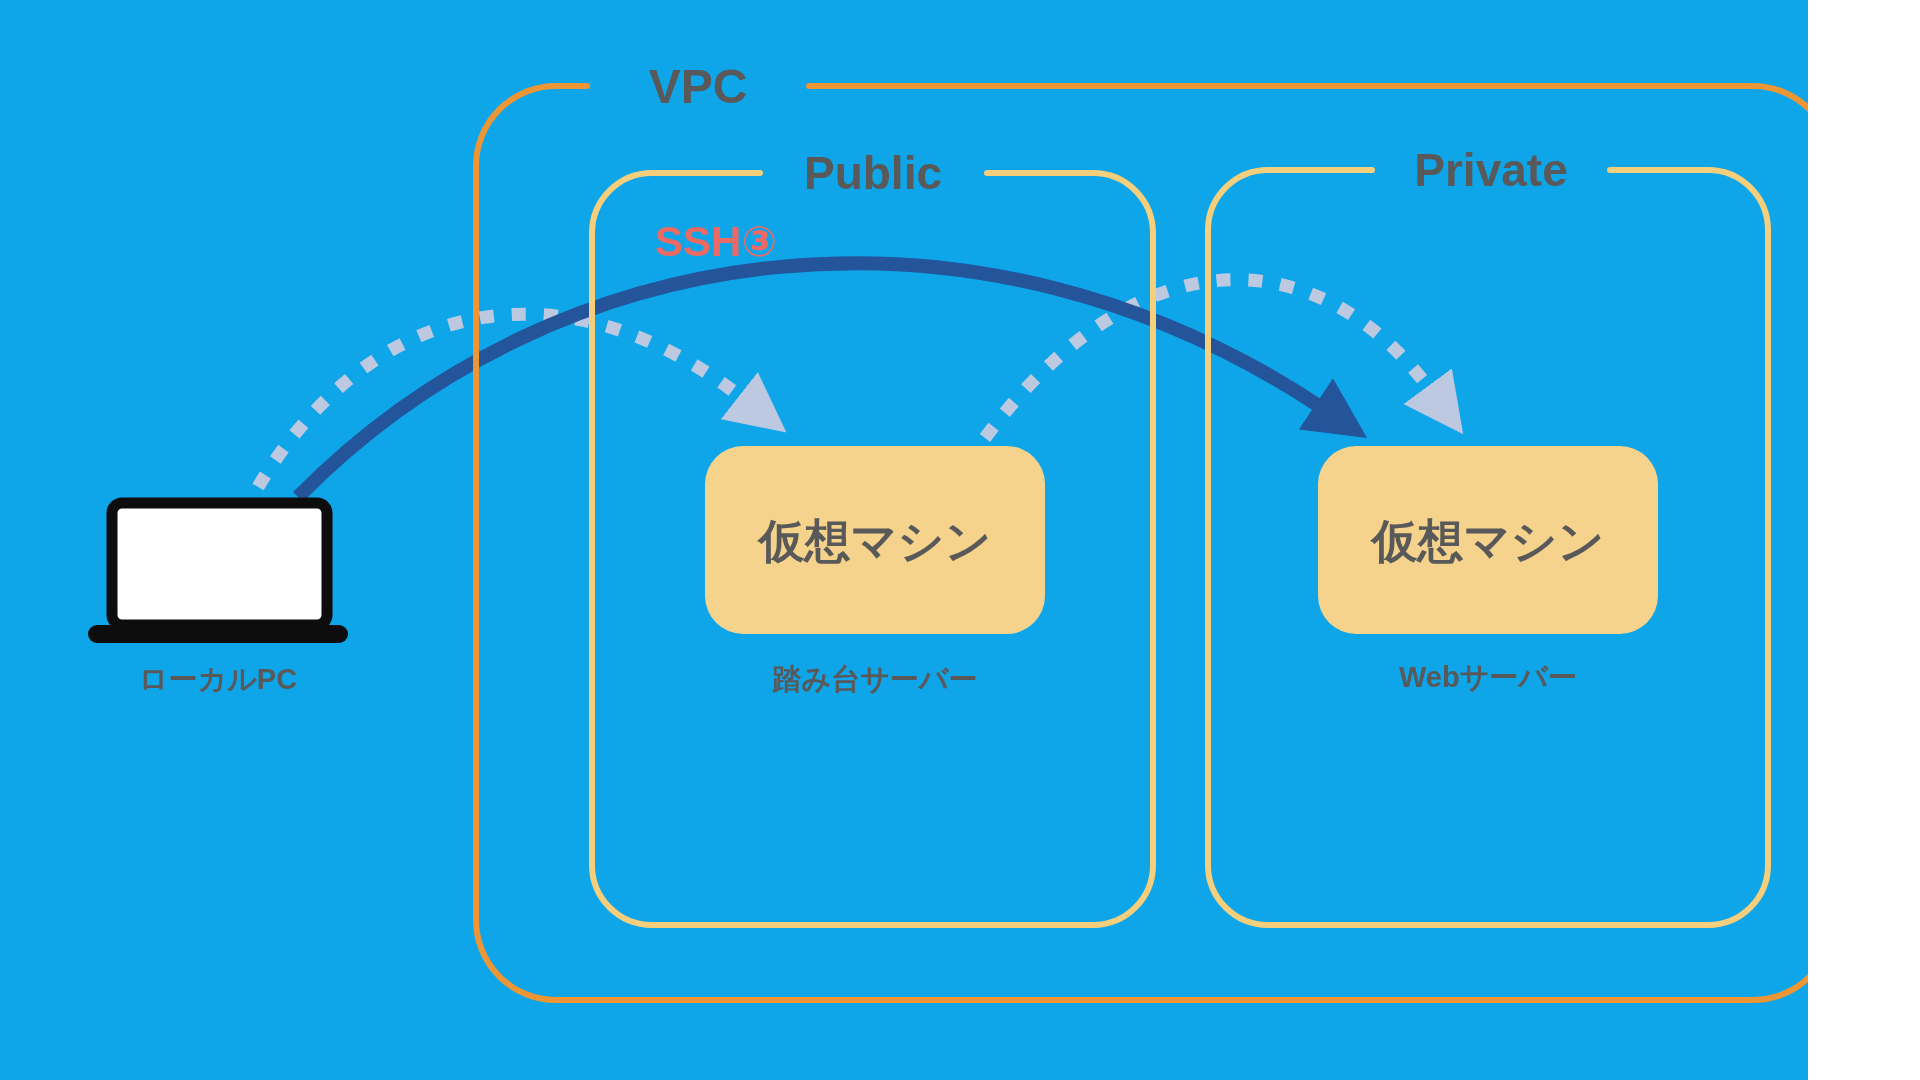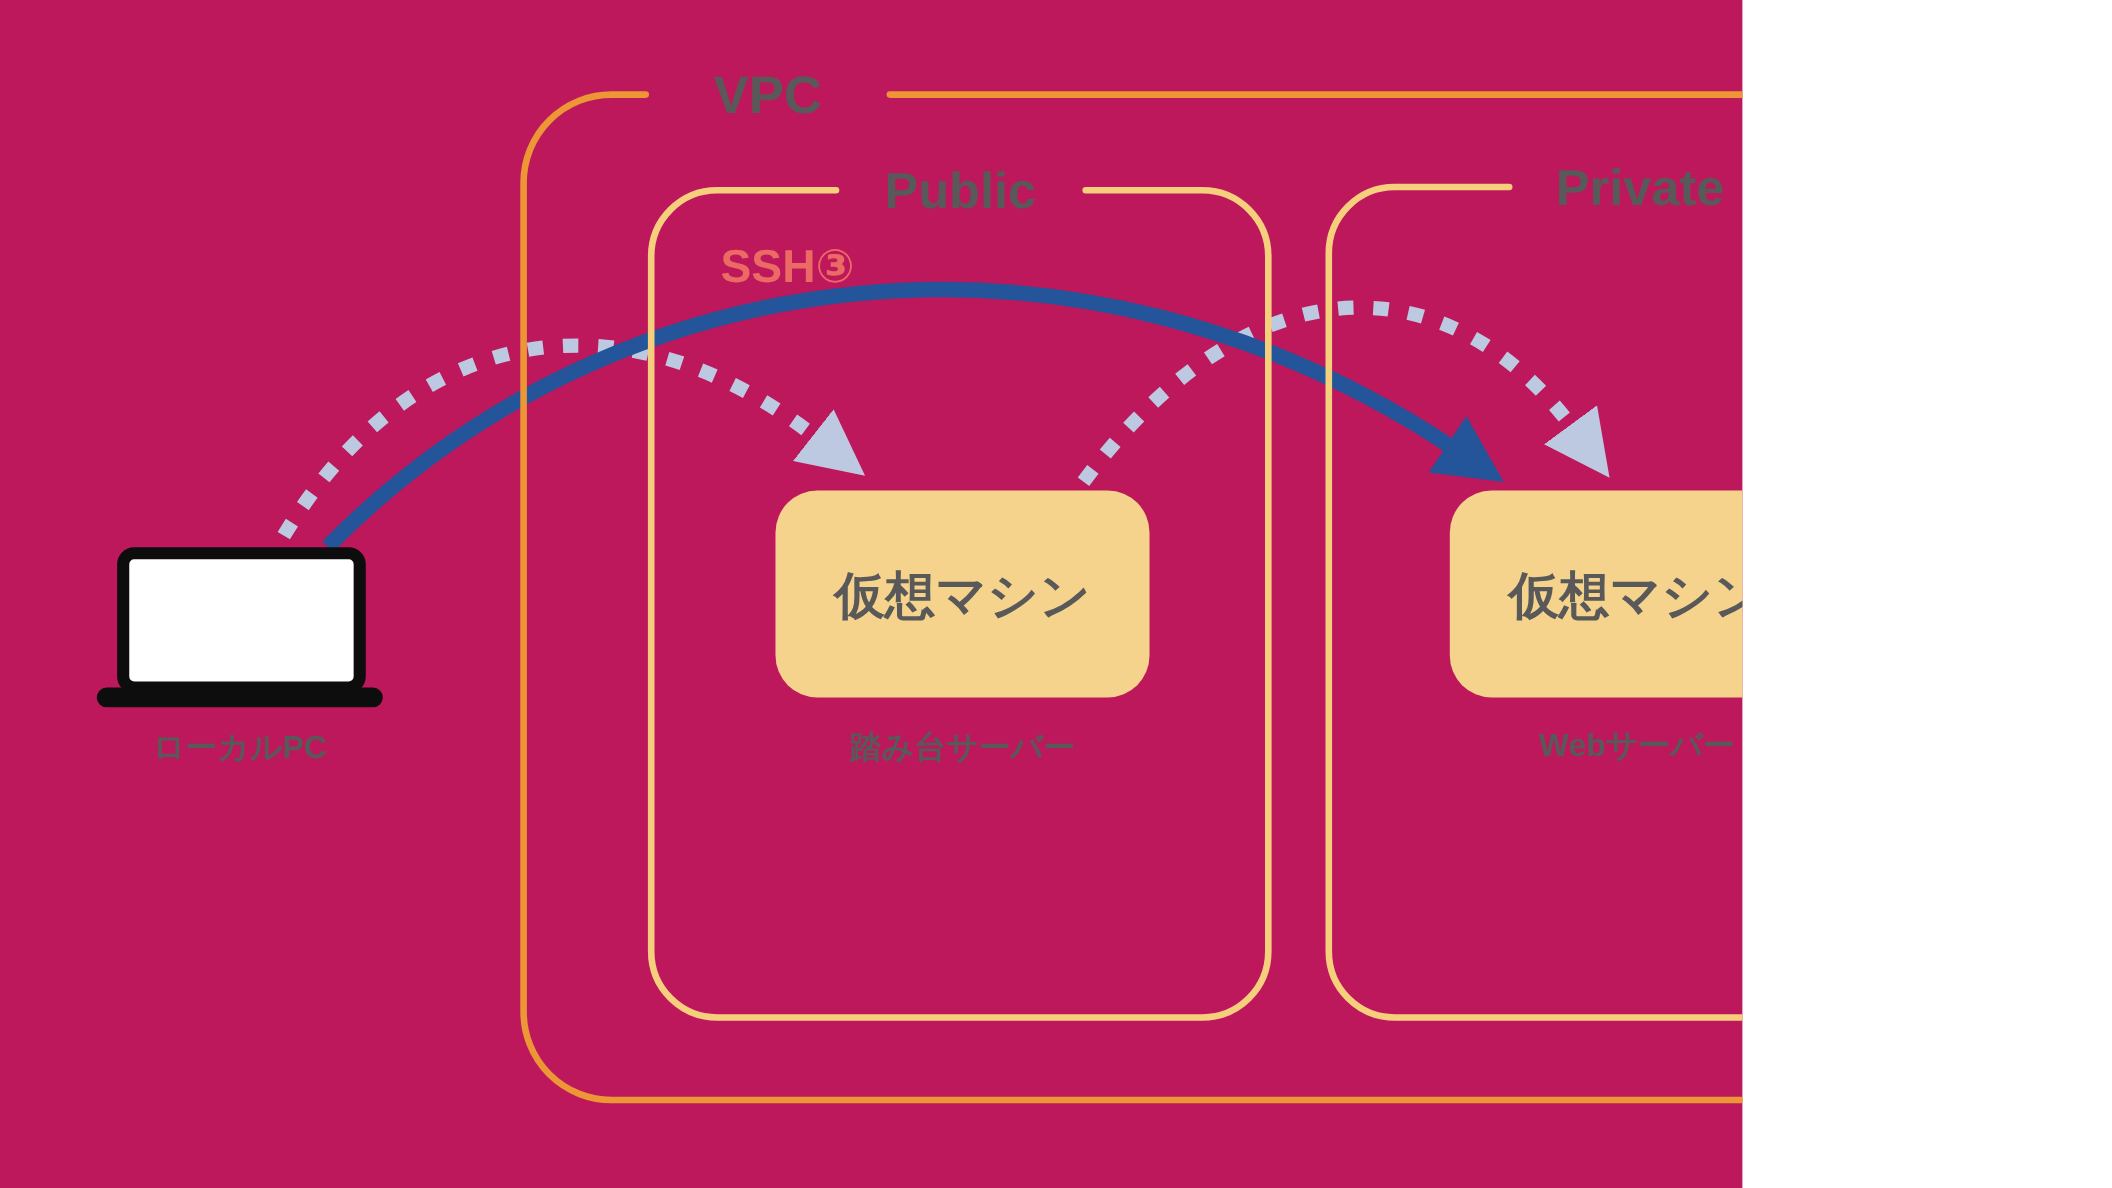--- a/index.html
+++ b/index.html
@@ -2,23 +2,23 @@
 <html style="--vpc-border: #EC9636; --subnet-border: #F6CF7D; --vm-fill: #F5D38C; --arrow-solid: #24549A; --arrow-dotted: #BDC9E1; --text-gray: #595959; --ssh-red: #EC6A64; --laptop: #0D0D0D;"><head>
 <meta charset="utf-8">
 <style>
   html, body {
     margin: 0;
     padding: 0;
     background: #ffffff;
   }
   .stage {
     position: relative;
-    width: 1584px;
+    width: 1808px;
     height: 1080px;
-    background: #be185d;
+    background: #0ea5e9;
     overflow: hidden;
     font-family: "Liberation Sans", "DejaVu Sans", sans-serif;
   }
   svg { display: block; }
 
   
   .vpc-border {
     fill: none;
     stroke: var(--vpc-border);
     stroke-width: 6;

